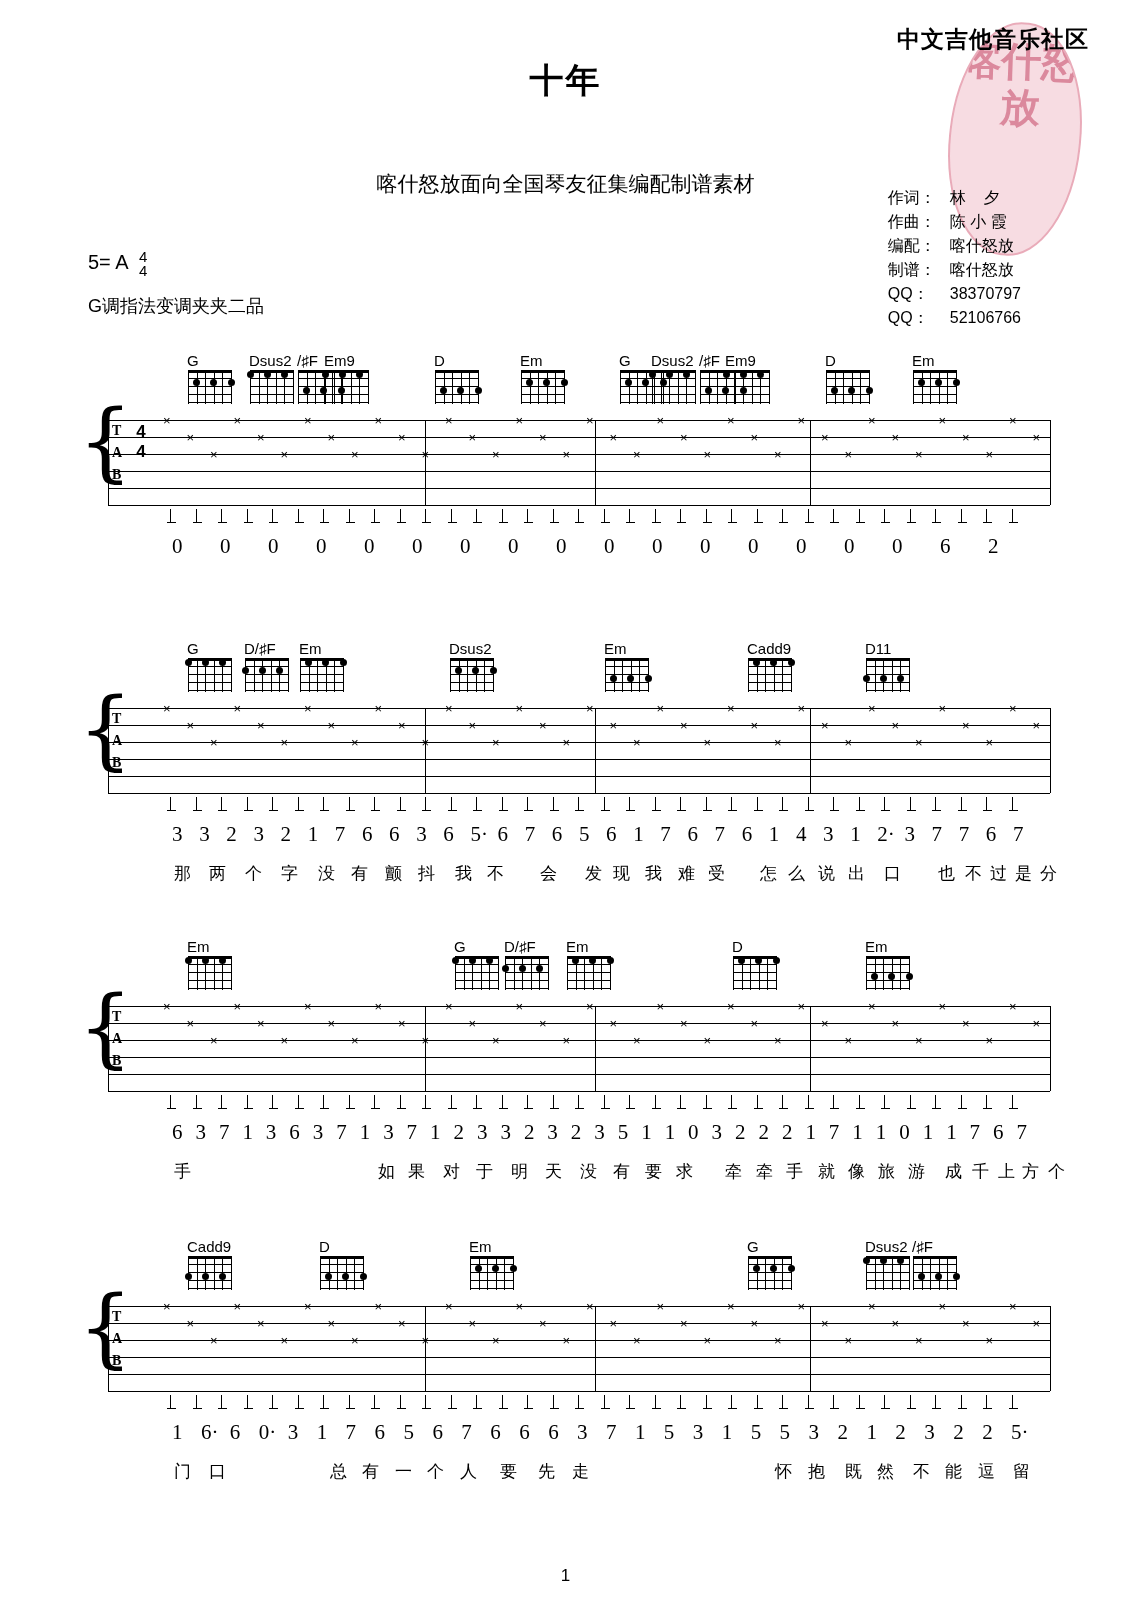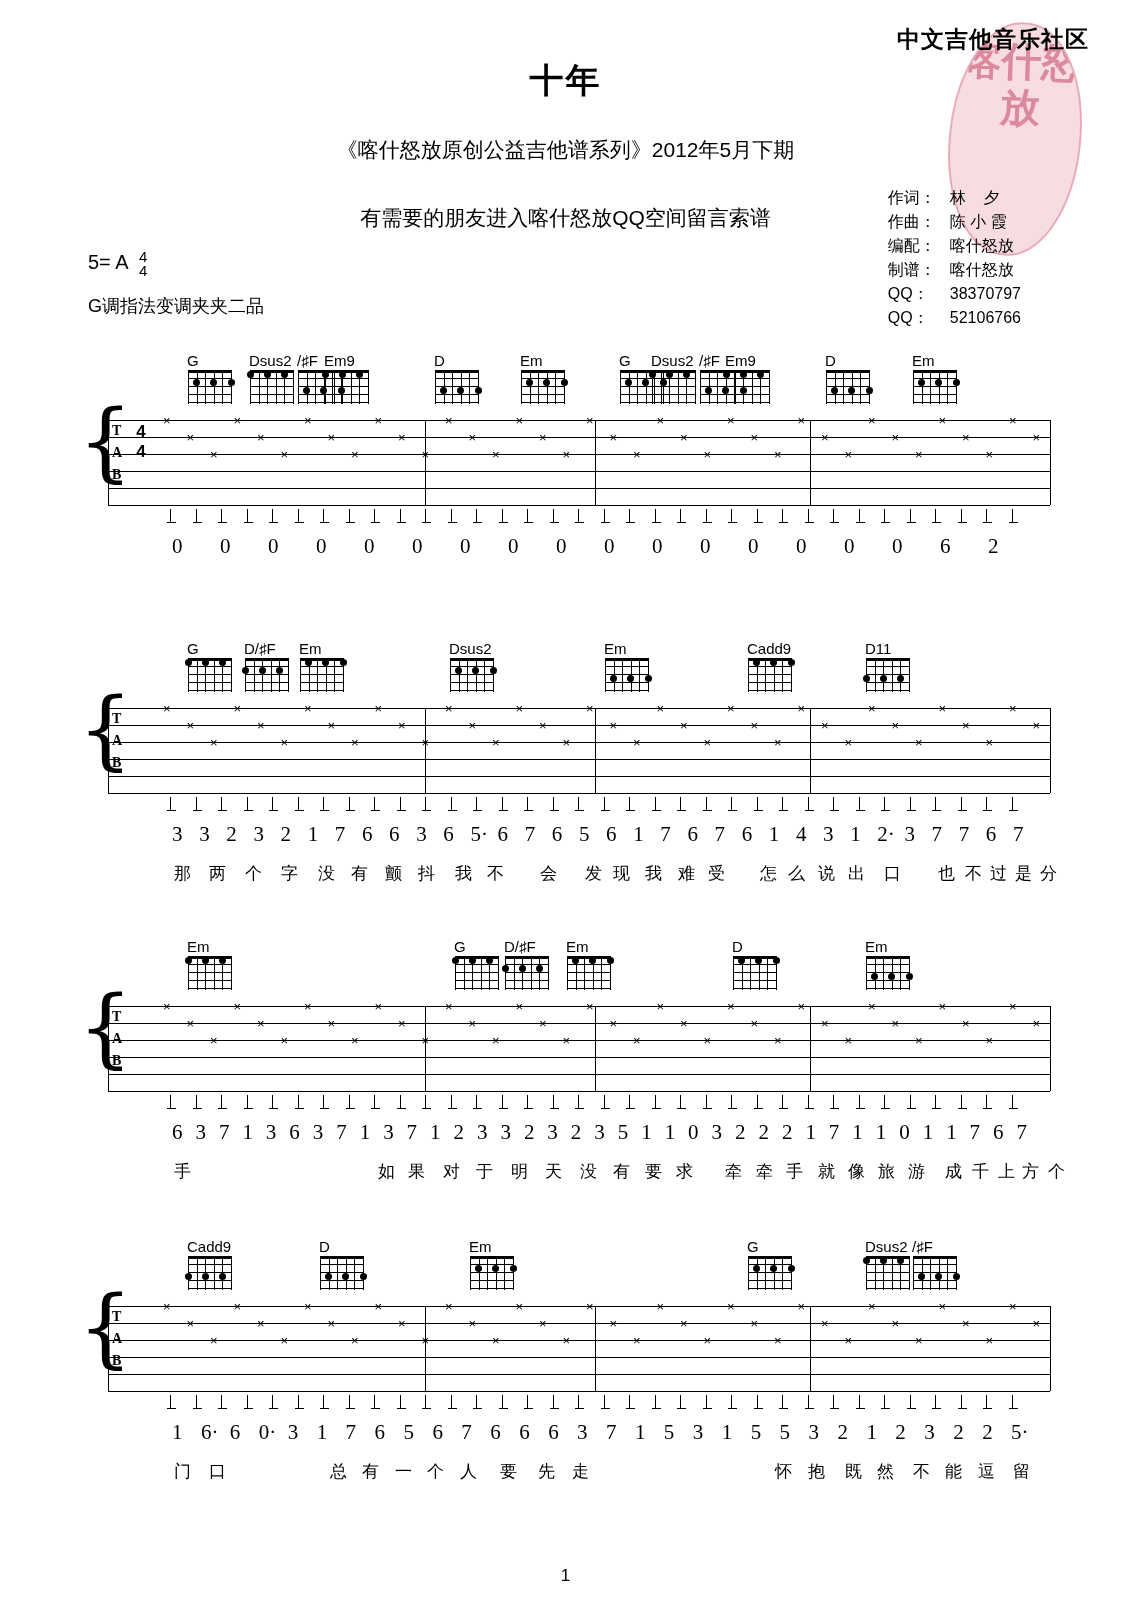--- a/index.html
+++ b/index.html
@@ -99,22 +99,21 @@
 <body>
 
 <div class="page">
 
   <div class="stamp">
     <div class="stamp-text">喀什怒放</div>
   </div>
   <div class="community-tag">中文吉他音乐社区</div>
 
   <div class="title">十年</div>
-  <div class="sub1">《喀什怒放原创公益吉他谱系列》2012年5月下期</div>
-  <div class="sub3">有需要的朋友进入喀什怒放QQ空间留言索谱</div>
+  <div class="sub2">喀什怒放面向全国琴友征集编配制谱素材</div>
 
   <div class="credits">
     <div class="row"><span class="lab">作词：</span><span>林    夕</span></div>
     <div class="row"><span class="lab">作曲：</span><span>陈 小 霞</span></div>
     <div class="row"><span class="lab">编配：</span><span>喀什怒放</span></div>
     <div class="row"><span class="lab">制谱：</span><span>喀什怒放</span></div>
     <div class="row"><span class="lab">QQ：</span><span>38370797</span></div>
     <div class="row"><span class="lab">QQ：</span><span>52106766</span></div>
   </div>
 

